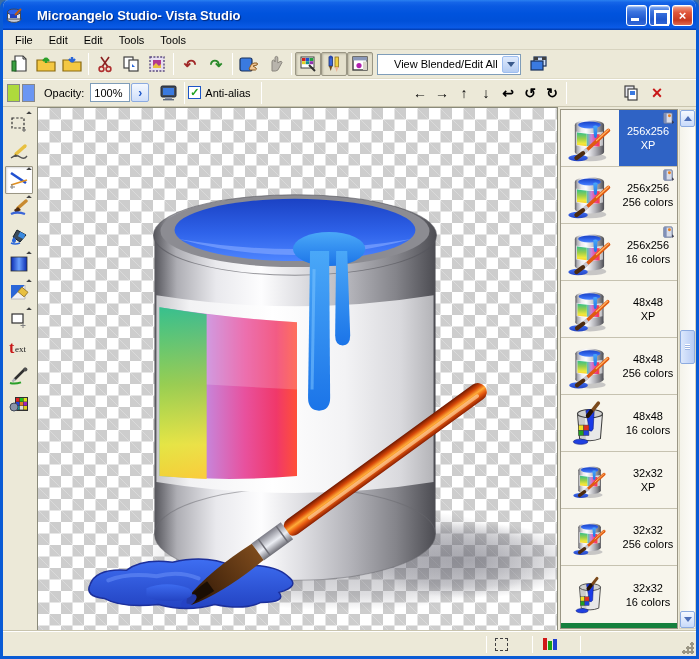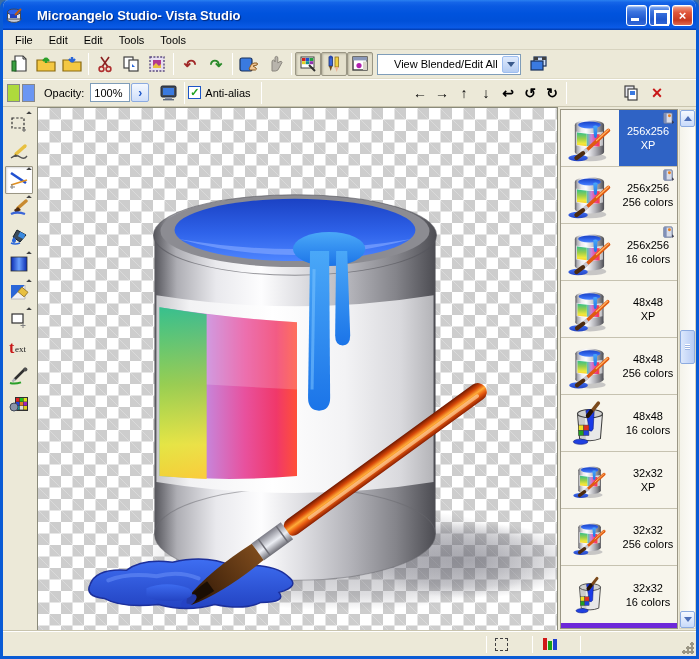--- a/index.html
+++ b/index.html
@@ -102,21 +102,21 @@
     background-image:
       linear-gradient(45deg,#cdcdcd 25%,transparent 25%,transparent 75%,#cdcdcd 75%,#cdcdcd),
       linear-gradient(45deg,#cdcdcd 25%,#ffffff 25%,#ffffff 75%,#cdcdcd 75%,#cdcdcd);
     background-size:23px 23px;
     background-position:0 0,11.5px 11.5px;
   }
   .artwork { position:absolute; left:0; top:0; width:100%; height:100%; }
 
   
   .formats-panel { width:138px; padding:2px 0 2px 2px; display:flex; }
-  .fmt-list { flex:1; border:1px solid #9a9684; background:#6d28d9; overflow:hidden; }
+  .fmt-list { flex:1; border:1px solid #9a9684; background:#15803d; overflow:hidden; }
   .fmt-item { height:57px; display:flex; align-items:stretch; border-bottom:1px solid #c6c2b0; background:#f7f5ec; cursor:default; }
   .fmt-thumb { width:58px; display:flex; align-items:center; justify-content:center; flex:none; }
   .fmt-label {
     flex:1; display:flex; flex-direction:column; align-items:center; justify-content:center;
     position:relative; line-height:14px; text-align:center;
   }
   .fmt-label.sel { color:#fff; }
   .fmt-badge { position:absolute; top:2px; right:2px; width:13px; height:13px; }
 
   .xp-scroll { width:17px; margin-left:1px; display:flex; flex-direction:column; background:linear-gradient(90deg,#f4f3ea,#fefefb); border:1px solid #d8d4c0; }

